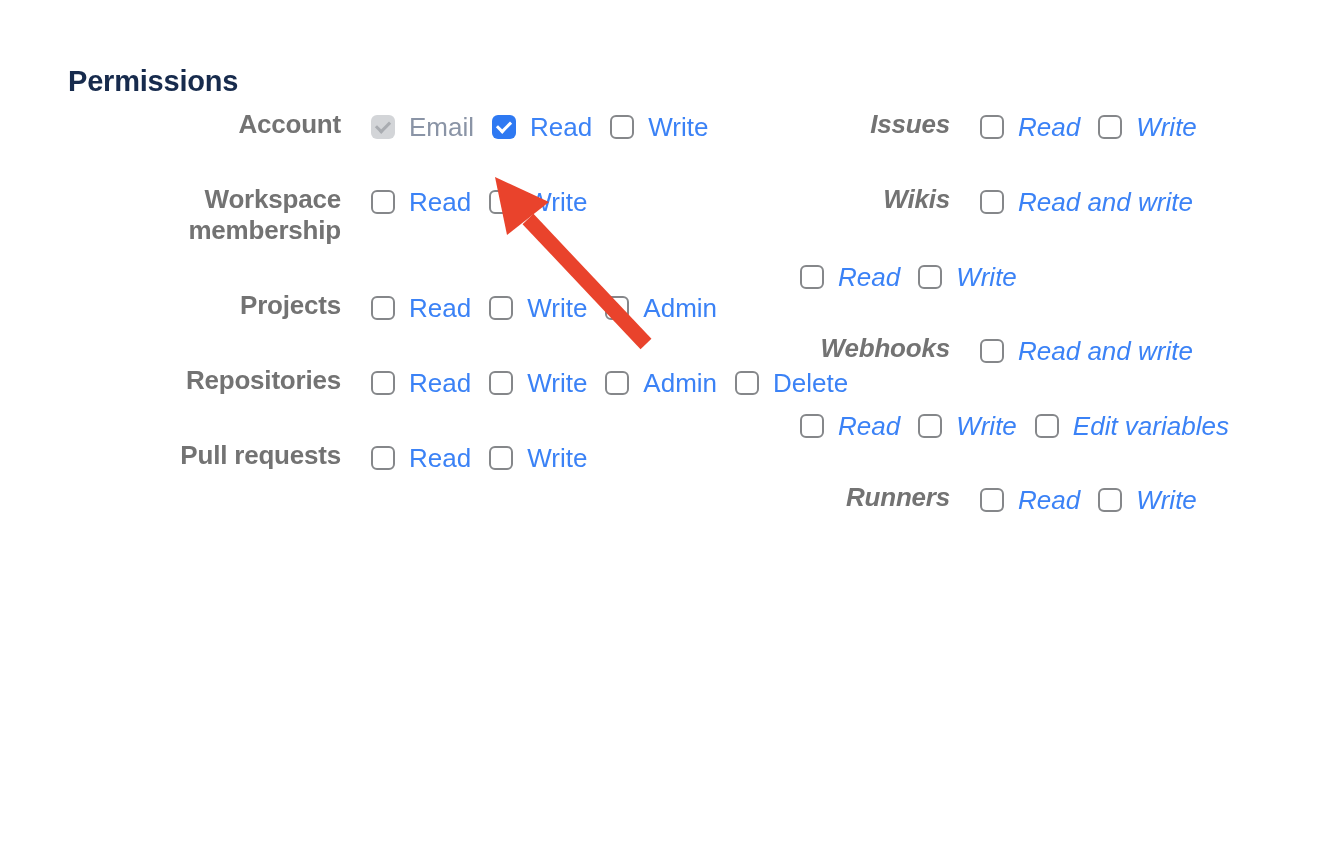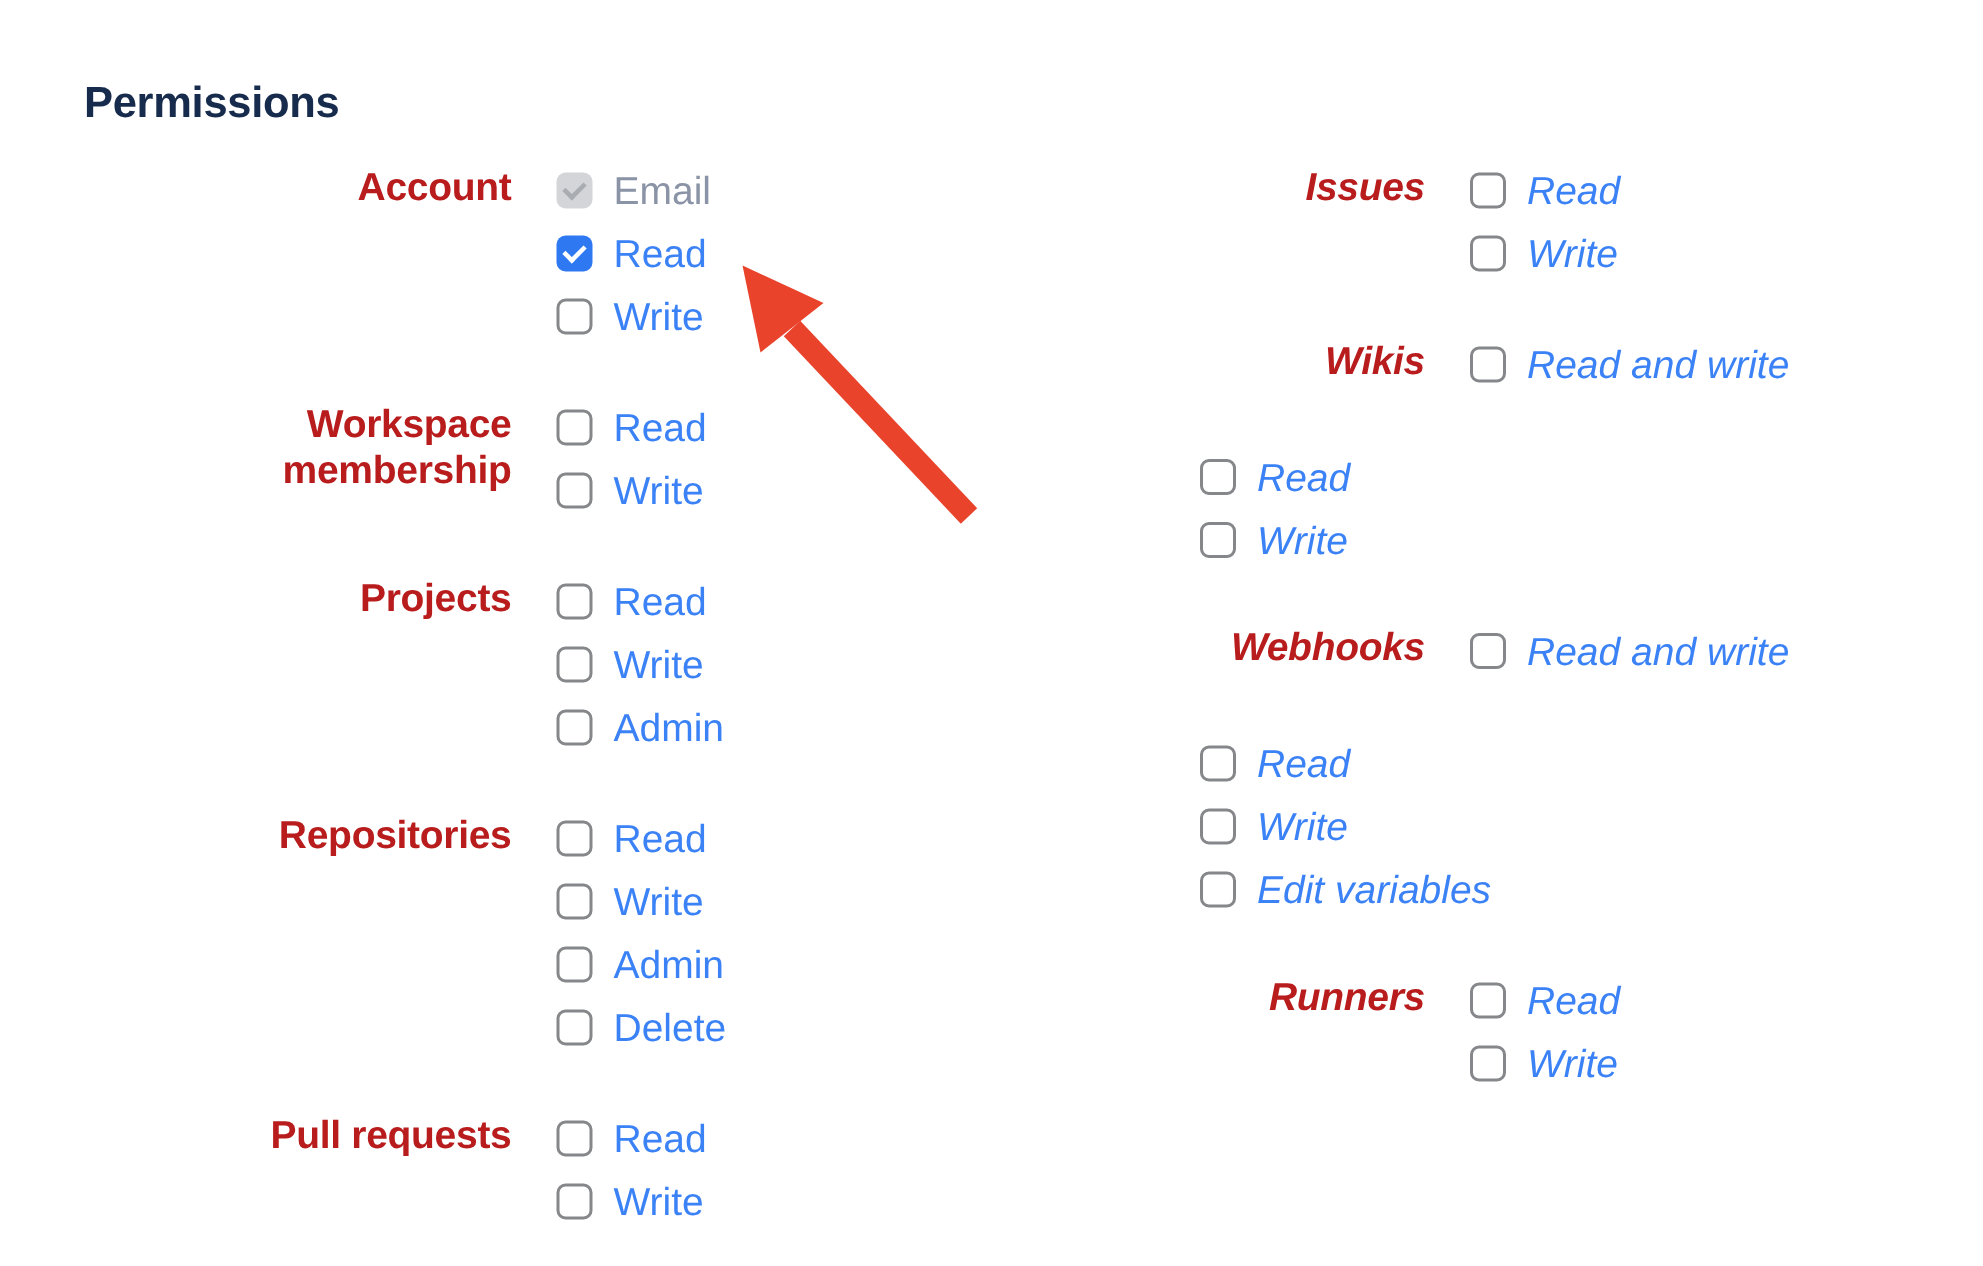--- a/index.html
+++ b/index.html
@@ -2,35 +2,35 @@
 <html><head>
 <meta charset="utf-8">
 <style>
   html,body{margin:0;padding:0;background:#ffffff;}
   body{
     width:1322px;height:844px;position:relative;overflow:hidden;
     font-family:"Liberation Sans","DejaVu Sans",sans-serif;
     -webkit-font-smoothing:antialiased;
   }
   .page-title{
-    position:absolute;left:52px;top:48px;margin:4px;
+    position:absolute;left:52px;top:48px;margin:16px;
     font-size:29px;line-height:35px;font-weight:bold;color:#172B4D;
     letter-spacing:-0.2px;
   }
   .perm-col{position:absolute;top:115px;}
   .perm-col.left{left:141px;width:580px;}
   .perm-col.right{left:800px;width:500px;font-style:italic;}
   .perm-group{display:flex;column-gap:30px;margin-bottom:50px;}
   .group-label{
-    flex:none;text-align:right;font-weight:bold;color:#b91c1c;
+    flex:none;text-align:right;font-weight:bold;color:#737373;
     font-size:26px;line-height:31px;margin-top:-6px;letter-spacing:-0.2px;
   }
   .perm-col.left  .group-label{width:200px;}
   .perm-col.right .group-label{width:150px;}
-  .options{display:flex;flex-direction:column;gap:18px;}
+  .options{display:flex;flex-direction:row;gap:18px;}
   .option{display:flex;align-items:center;gap:14px;height:24px;}
   .cb{
     flex:none;width:24px;height:24px;box-sizing:border-box;position:relative;
     border:2.5px solid #85878A;border-radius:6px;background:#fff;
   }
   .cb.checked{border:none;background:#2E79F2;}
   .cb.checked::after{
     content:"";position:absolute;left:5px;top:6px;width:11px;height:6px;
     border-left:3px solid #fff;border-bottom:3px solid #fff;
     transform:rotate(-45deg);

